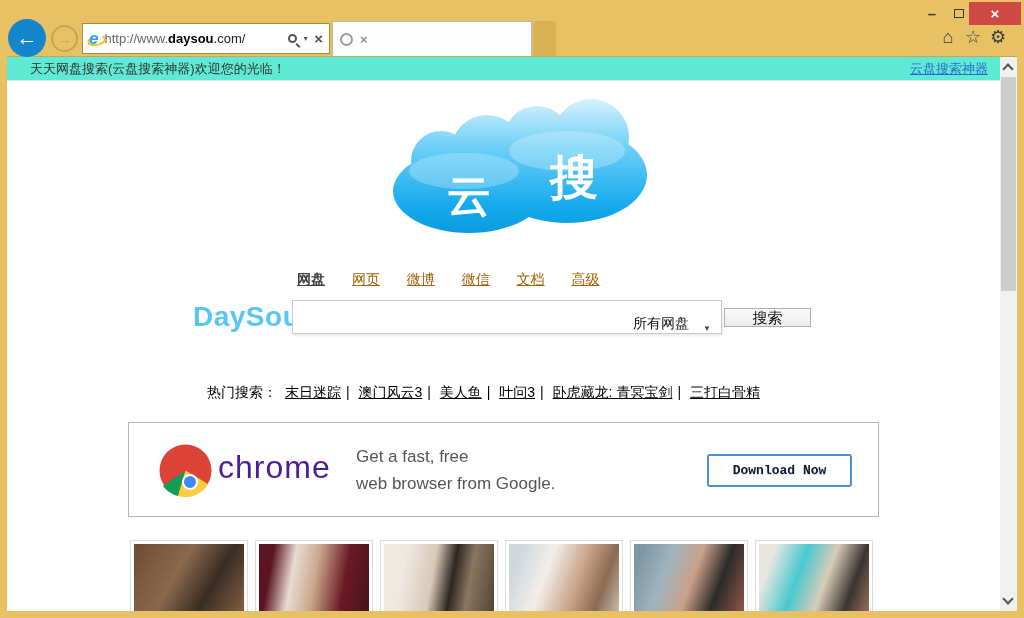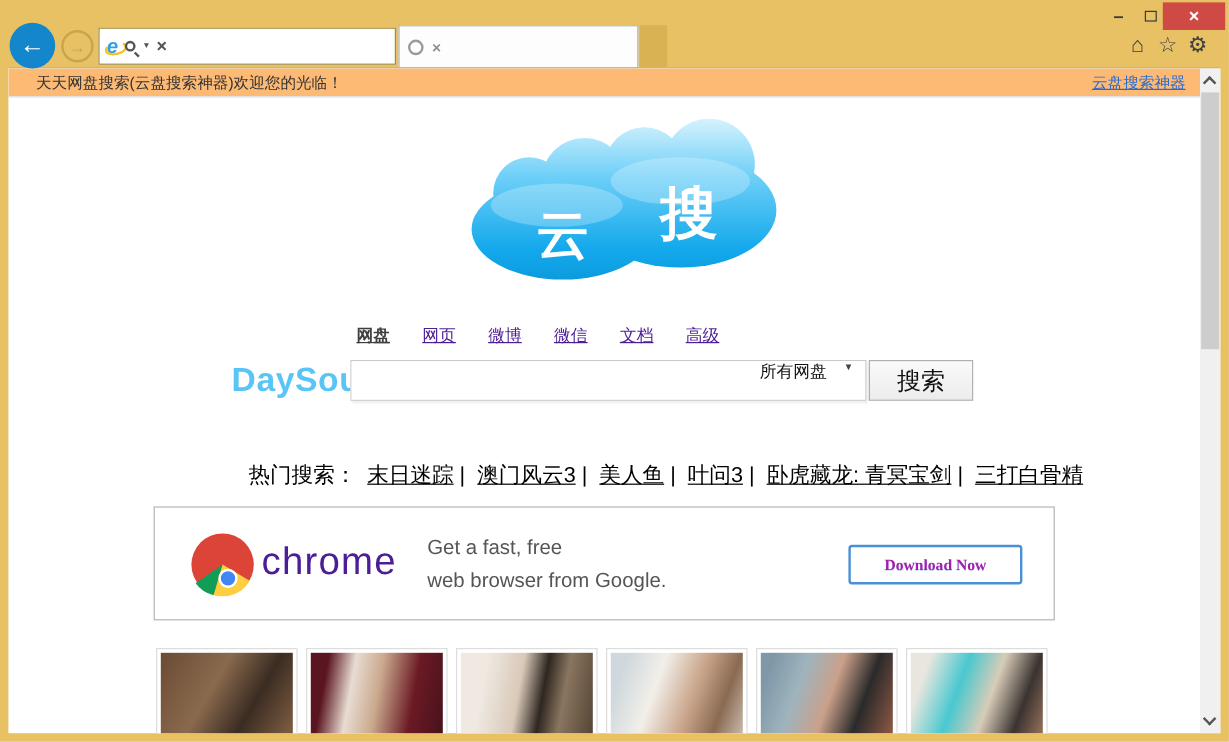--- a/index.html
+++ b/index.html
@@ -57,62 +57,62 @@
   .content { position:absolute; left:0; top:0; width:993px; height:100%; }
 
   
   .scrollbar { position:absolute; right:0; top:0; width:17px; height:100%; background:#f0f0f0; }
   .sb-thumb { position:absolute; left:1px; right:1px; top:20px; height:214px; background:#cdcdcd; }
   .chev { position:absolute; left:4px; width:8px; height:8px; border-left:2px solid #555; border-top:2px solid #555; }
   .chev-up { top:8px; transform:rotate(45deg); }
   .chev-down { bottom:8px; transform:rotate(225deg); }
 
   
-  .welcome-bar { position:absolute; left:0; top:0; width:993px; height:24px; background:#fdba74;
+  .welcome-bar { position:absolute; left:0; top:0; width:993px; height:24px; background:#5eead4;
                  border-bottom:1px solid #e2e2e2; font-size:13px; color:#333; line-height:23px; }
   .welcome-text { position:absolute; left:23px; }
   .welcome-link { position:absolute; right:12px; color:#2a6bce; text-decoration:underline; cursor:pointer; }
 
   
   .clouds { position:absolute; left:362px; top:42px; width:280px; height:135px; }
   .clouds text { font-family:"Liberation Sans",sans-serif; font-weight:bold; fill:#fff; }
 
   
   .nav { position:absolute; left:290px; top:214px; font-size:14px; }
-  .nav a { display:inline-block; margin-right:23px; color:#4c1d95; text-decoration:underline; cursor:pointer; }
+  .nav a { display:inline-block; margin-right:23px; color:#a16207; text-decoration:underline; cursor:pointer; }
   .nav a.active { color:#404040; font-weight:bold; }
 
   
   .search-area { position:absolute; left:186px; top:242px; height:36px; display:flex; align-items:center; }
   .brand { font-size:28px; font-weight:bold; color:#58c5f6; width:99px; letter-spacing:0.5px; }
   .input-wrap { position:relative; width:430px; height:34px; border:1px solid #c9c9c9; background:#fff;
                 box-shadow:1px 2px 2px rgba(0,0,0,0.08); }
   .search-input { position:absolute; inset:0; border:none; outline:none; width:100%; height:100%;
                   padding:0 110px 0 8px; font-size:14px; font-family:inherit; }
-  .disk-select { position:absolute; right:6px; top:0; height:32px; display:flex; align-items:flex-start; gap:14px;
+  .disk-select { position:absolute; right:6px; top:0; height:32px; display:flex; align-items:flex-end; gap:14px;
                  font-size:14px; color:#111; cursor:pointer; padding:0 4px; }
   .disk-select .caret { font-size:8px; color:#444; }
-  .search-btn { width:87px; height:34px; margin-left:2px; border:1px solid #b0b0b0;
-                background:linear-gradient(#fafafa,#ececec); font-size:20px; color:#111;
+  .search-btn { width:87px; height:19px; margin-left:2px; border:1px solid #b0b0b0;
+                background:linear-gradient(#fafafa,#ececec); font-size:15px; color:#111;
                 font-family:inherit; cursor:pointer; }
 
   
-  .hot { position:absolute; left:200px; top:327px; font-size:18px; color:#000; }
+  .hot { position:absolute; left:200px; top:327px; font-size:14px; color:#000; }
   .hot .prefix { margin-right:4px; }
   .hot a { color:#000; text-decoration:underline; cursor:pointer; }
   .hot .sep { margin:0 5px; }
 
   
   .ad { position:absolute; left:121px; top:365px; width:751px; height:95px; border:1px solid #b5b5b5; background:#fff; }
   .ad-logo { position:absolute; left:30px; top:21px; width:53px; height:53px; }
   .ad-brand { position:absolute; left:89px; top:26px; font-size:32px; color:#4c1d95; letter-spacing:1px; }
   .ad-text { position:absolute; left:227px; top:20px; font-size:17px; color:#555; line-height:27px; }
   .ad-btn { position:absolute; right:26px; top:31px; width:145px; height:33px; background:#fff;
-            border:2px solid #4a90d2; border-radius:3px; color:#a21caf; font-weight:bold; font-size:13px;
-            font-family:Liberation Serif, serif; cursor:pointer; text-shadow:0 1px 0 #cfe2f5; }
+            border:2px solid #4a90d2; border-radius:3px; color:#0f172a; font-weight:bold; font-size:13px;
+            font-family:Liberation Mono, monospace; cursor:pointer; text-shadow:0 1px 0 #cfe2f5; }
 
   
   .thumbs { position:absolute; left:123px; top:483px; display:flex; gap:7px; }
   .thumb { width:118px; height:112px; border:1px solid #ddd; background:#fff; padding:3px; }
   .thumb-img { width:100%; height:100%; }
 </style>
 </head>
 <body>
 
 <div class="window">
@@ -135,20 +135,21 @@
 
   <div class="btn-back">
       <span>←</span>
     </div>
   <div class="btn-fwd">
       <span>→</span>
     </div>
 
   <div class="addr">
     <span class="ie-e">e</span>
+    <span class="url"><span>http://www.</span><b>daysou</b><span class="suf">.com/</span></span>
     <span class="addr-icons">
       <span class="lens"></span>
       <span class="addr-caret">▼</span>
       <span class="addr-x">×</span>
     </span>
   </div>
 
   <div class="tab">
     <span class="tab-spinner"></span>
     <span class="tab-x">×</span>

